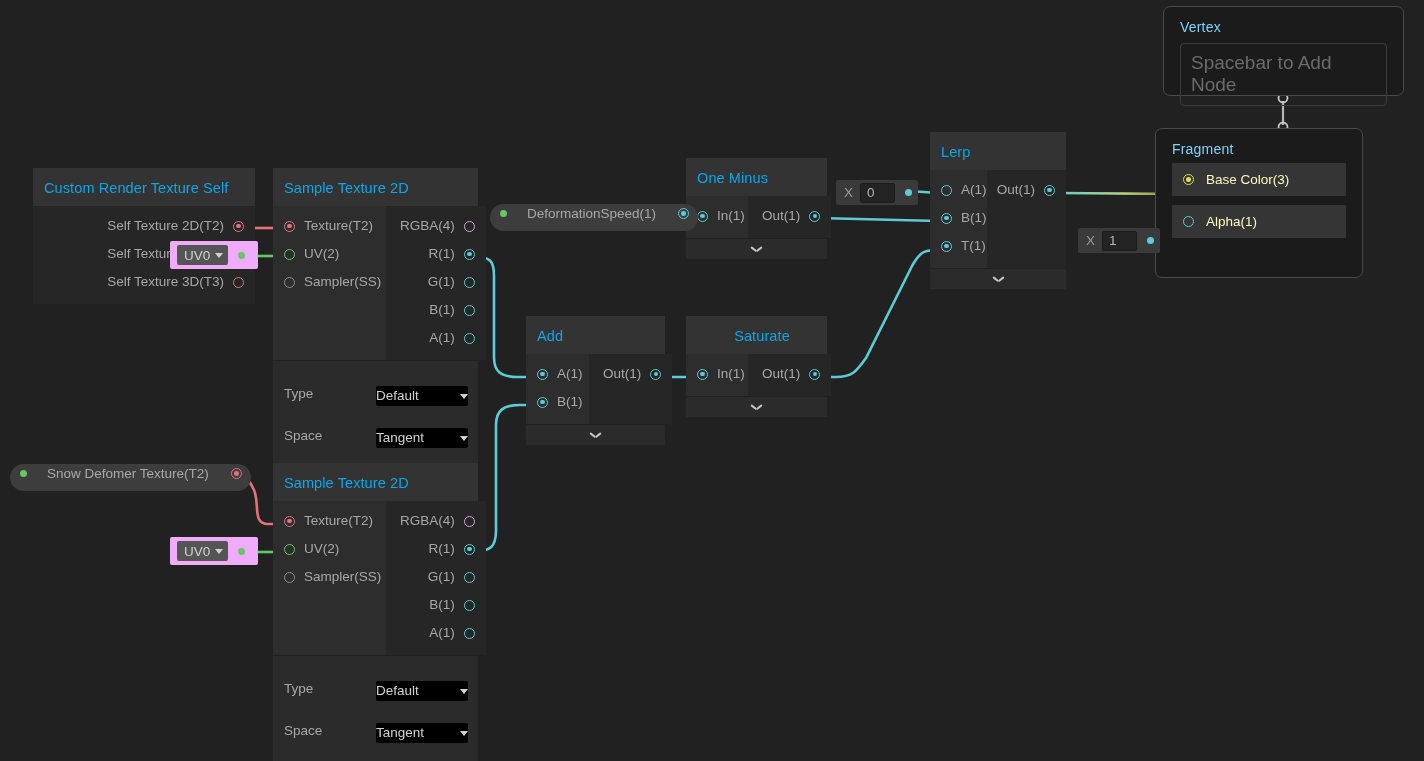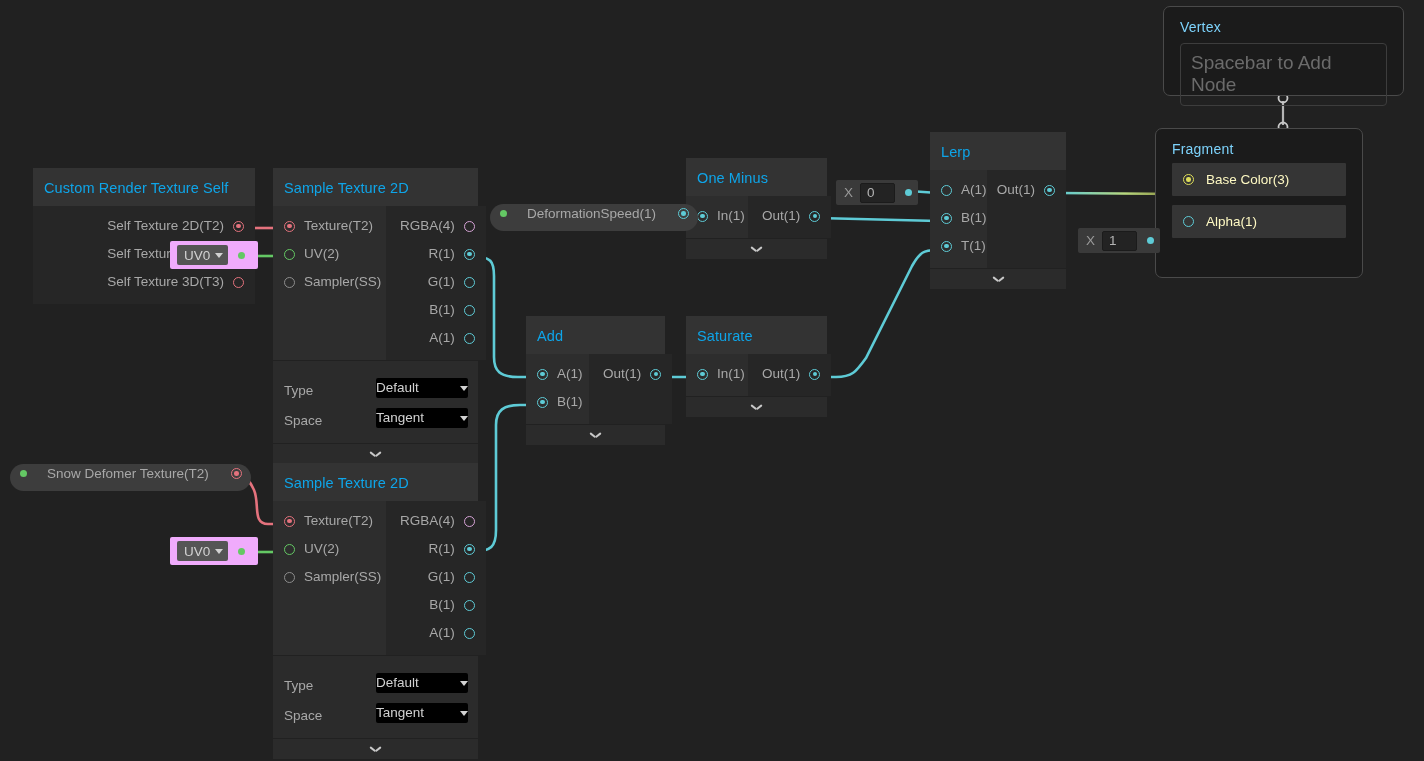--- a/index.html
+++ b/index.html
@@ -110,24 +110,24 @@
   .dot.out-r { margin-right: 11px; }
 
   
   .settings {
     background: #2b2b2b;
     padding: 7px 0 9px 0;
     border-top: 1px solid #212121;
   }
   .setting-row {
     display: flex;
-    align-items: flex-end;
+    align-items: flex-start;
     height: 24px;
     padding: 0 10px 0 11px;
-    margin: 6px 0;
+    margin: 18px 0;
   }
   .setting-label {
     color: #a8a8a8;
     font-size: 13.5px;
     flex: 1 1 auto;
   }
   .dropdown {
     background: #000000;
     border-radius: 2px;
     color: #d2d2d2;
@@ -550,21 +550,21 @@
           <span class="port-label out">Out(1)</span>
           <span class="dot cyan filled out-r"></span>
         </div>
       </div>
     </div>
     <div class="expander">
       <span class="chev"></span>
     </div>
   </div>
 
-  <div class="node" style="left:686px; top:316px; width:141px;">
+  <div class="node" style="left:686px; top:316px; width:141px;text-align:center;">
     <div class="node-header">Saturate</div>
     <div class="node-body">
       <div class="ports-in" style="width:62px;">
         <div class="port">
           <span class="dot cyan filled in-l"></span>
           <span class="port-label in" style="margin-right:6px;">In(1)</span>
         </div>
       </div>
       <div class="ports-out">
         <div class="port out">

